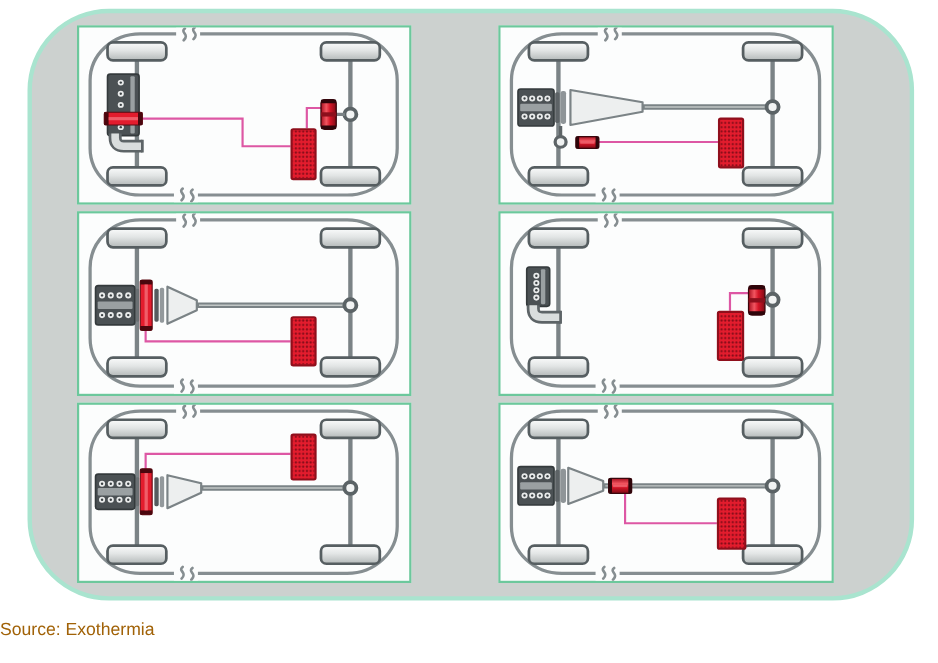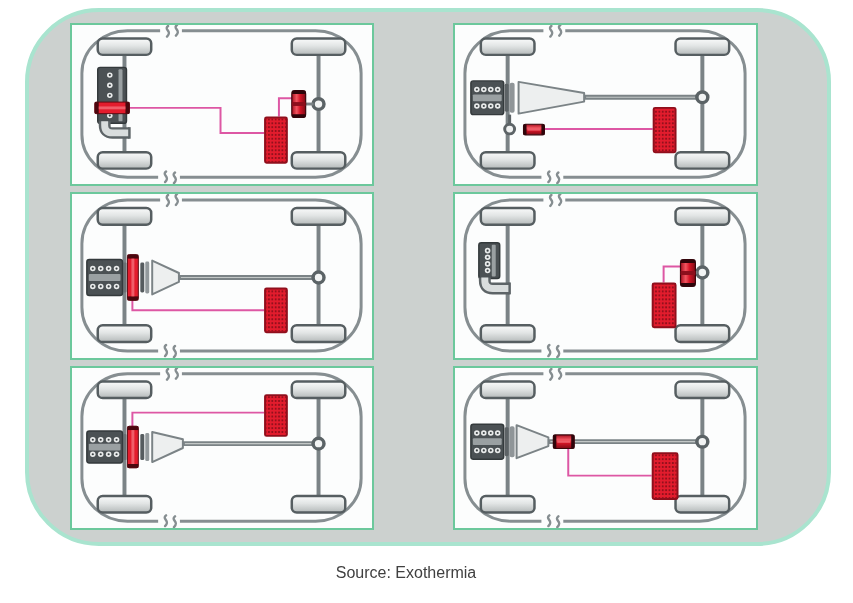--- a/index.html
+++ b/index.html
@@ -2,22 +2,22 @@
 <html><head>
 <meta charset="utf-8">
 <style>
   html,body{margin:0;padding:0;background:#ffffff;}
   .stage{position:relative;width:853px;height:603px;background:#ffffff;overflow:hidden;
          font-family:"Liberation Sans",sans-serif;}
   .board{position:absolute;left:25px;top:8px;width:806px;height:538px;
          background:#ccd1cf;border:4px solid #a9e4cf;border-radius:74px;box-sizing:border-box;}
   .panel{position:absolute;background:#fcfdfd;border:2px solid #6cc89c;box-sizing:border-box;}
   .panel svg{display:block;width:100%;height:100%;}
-  .caption{position:absolute;top:564px;left:0;width:812px;text-align:center;
-           font-size:16px;color:#404040;}
+  .caption{position:absolute;top:564px;left:0;width:812px;text-align:left;
+           font-size:16px;color:#a16207;}
   .defs-holder{position:absolute;width:0;height:0;overflow:hidden;}
 </style>
 </head>
 <body>
 
 <div class="stage">
   <div class="defs-holder">
     <svg width="0" height="0" aria-hidden="true">
       <defs>
         <linearGradient id="wheelGrad" x1="0" y1="0" x2="0" y2="1">

